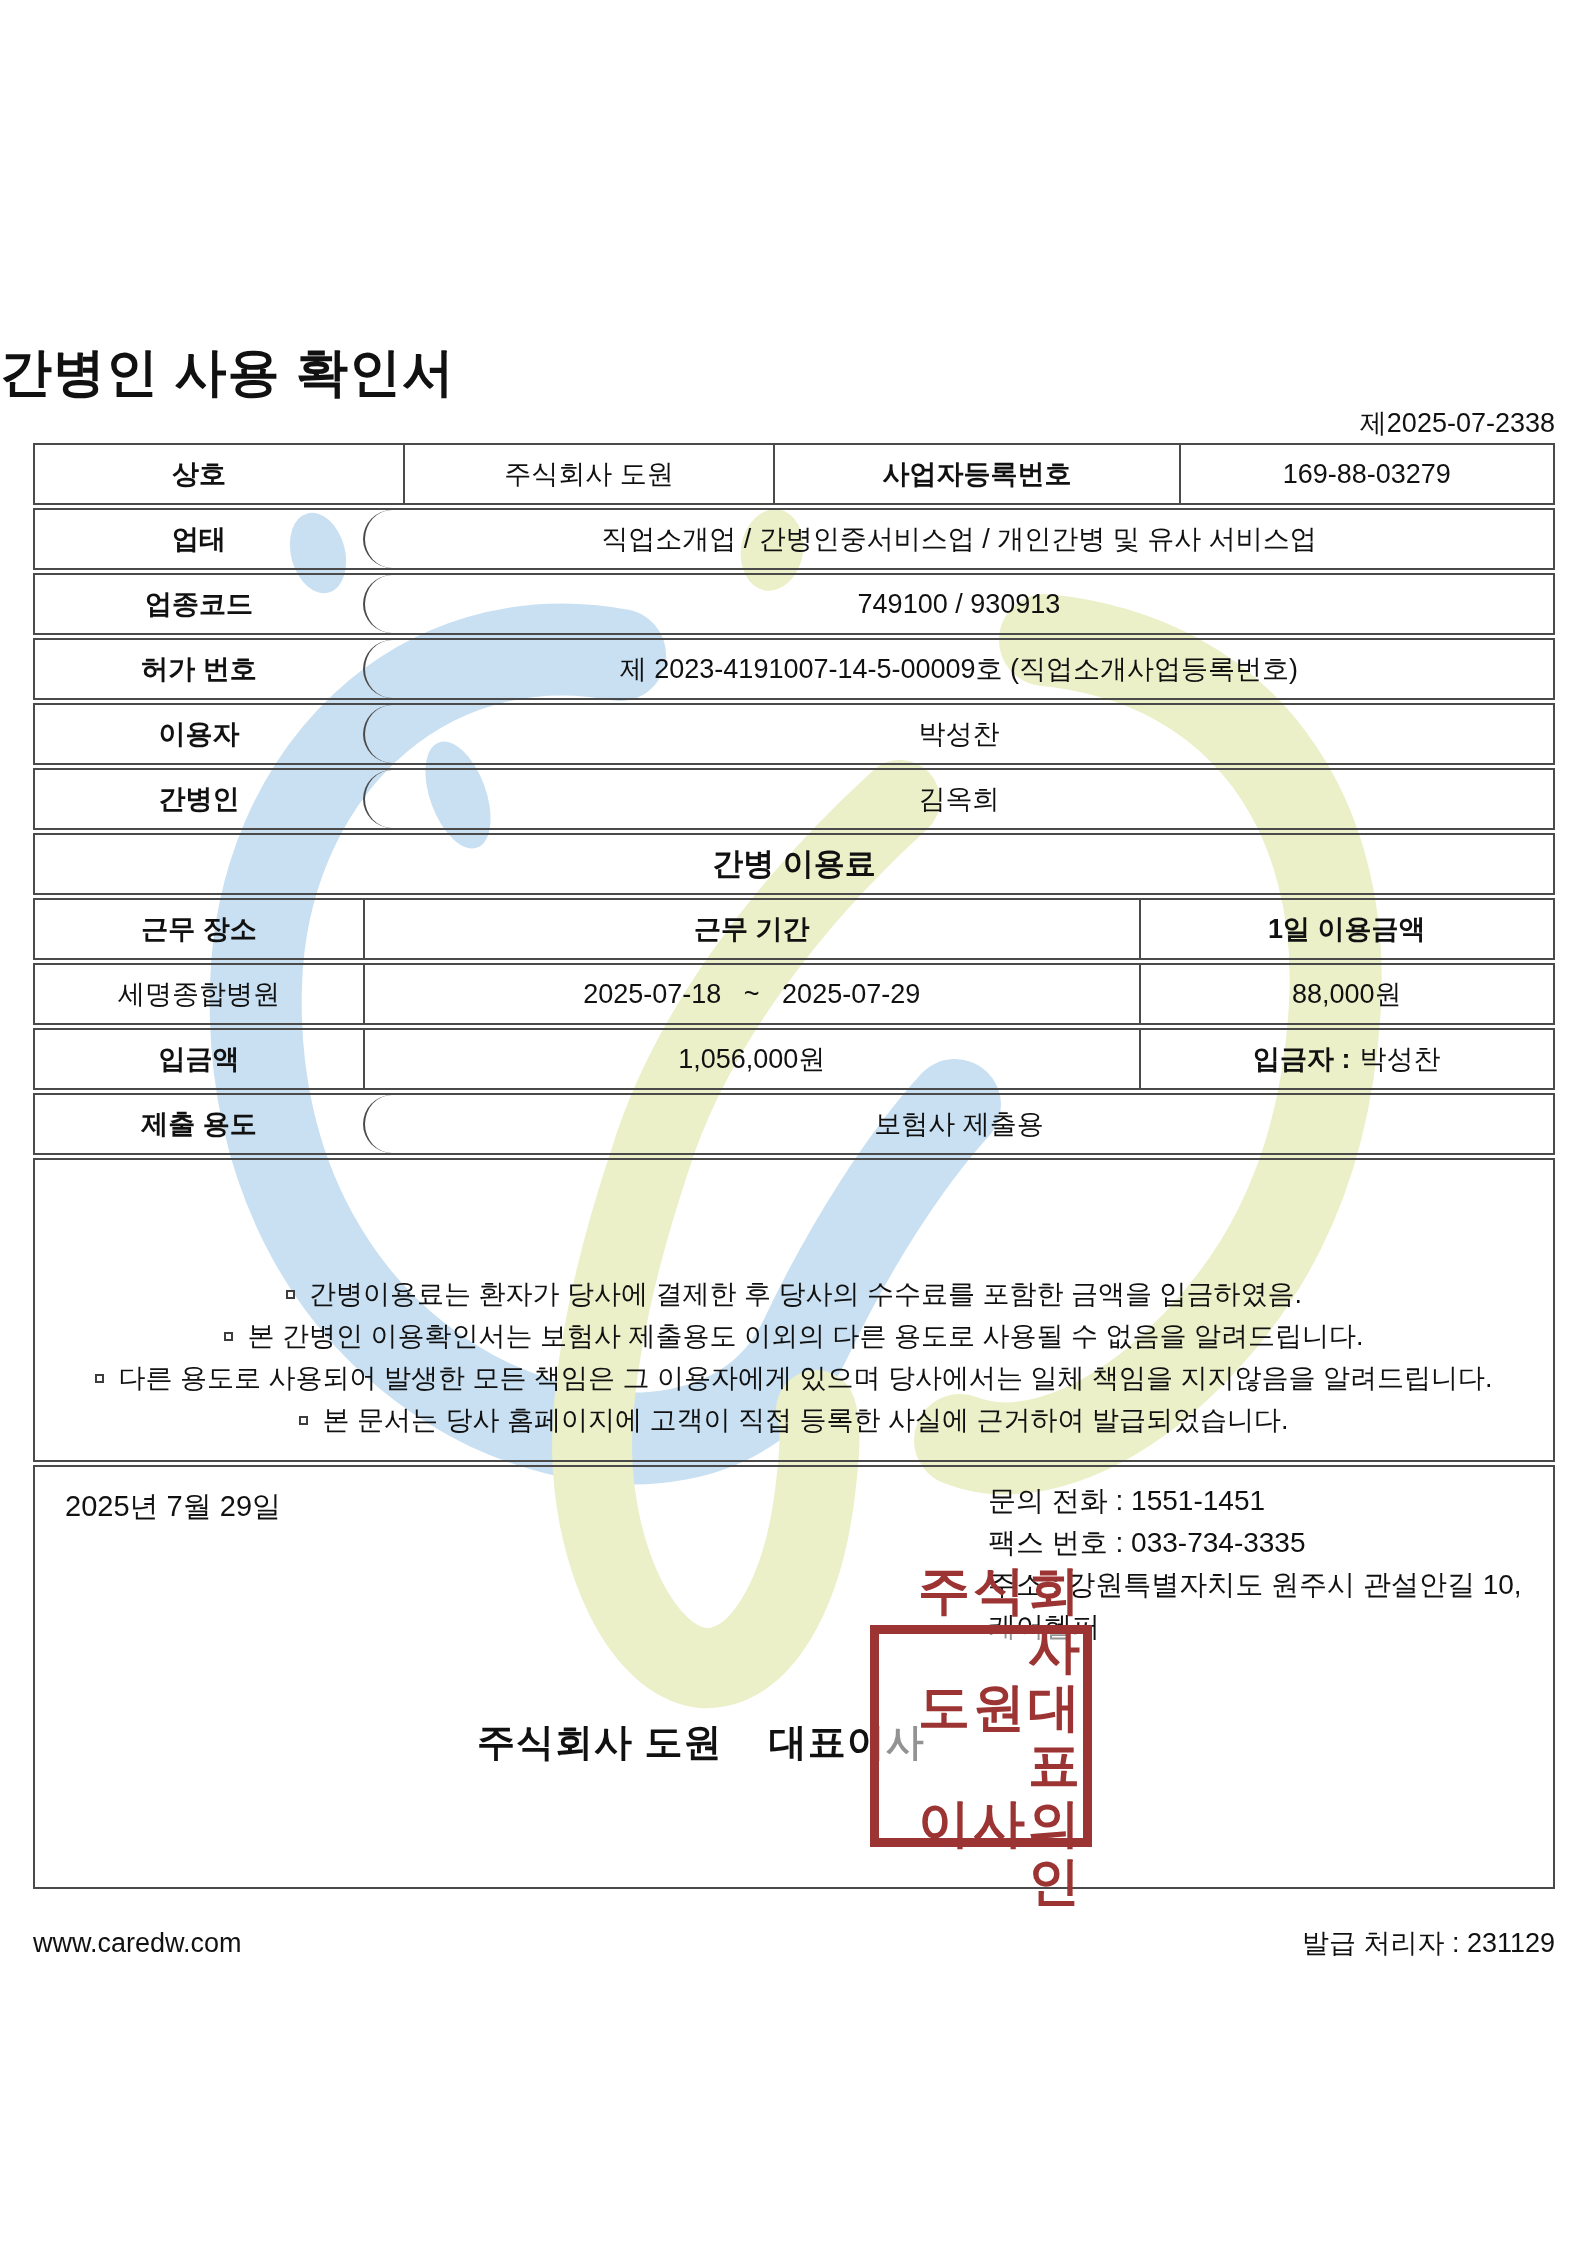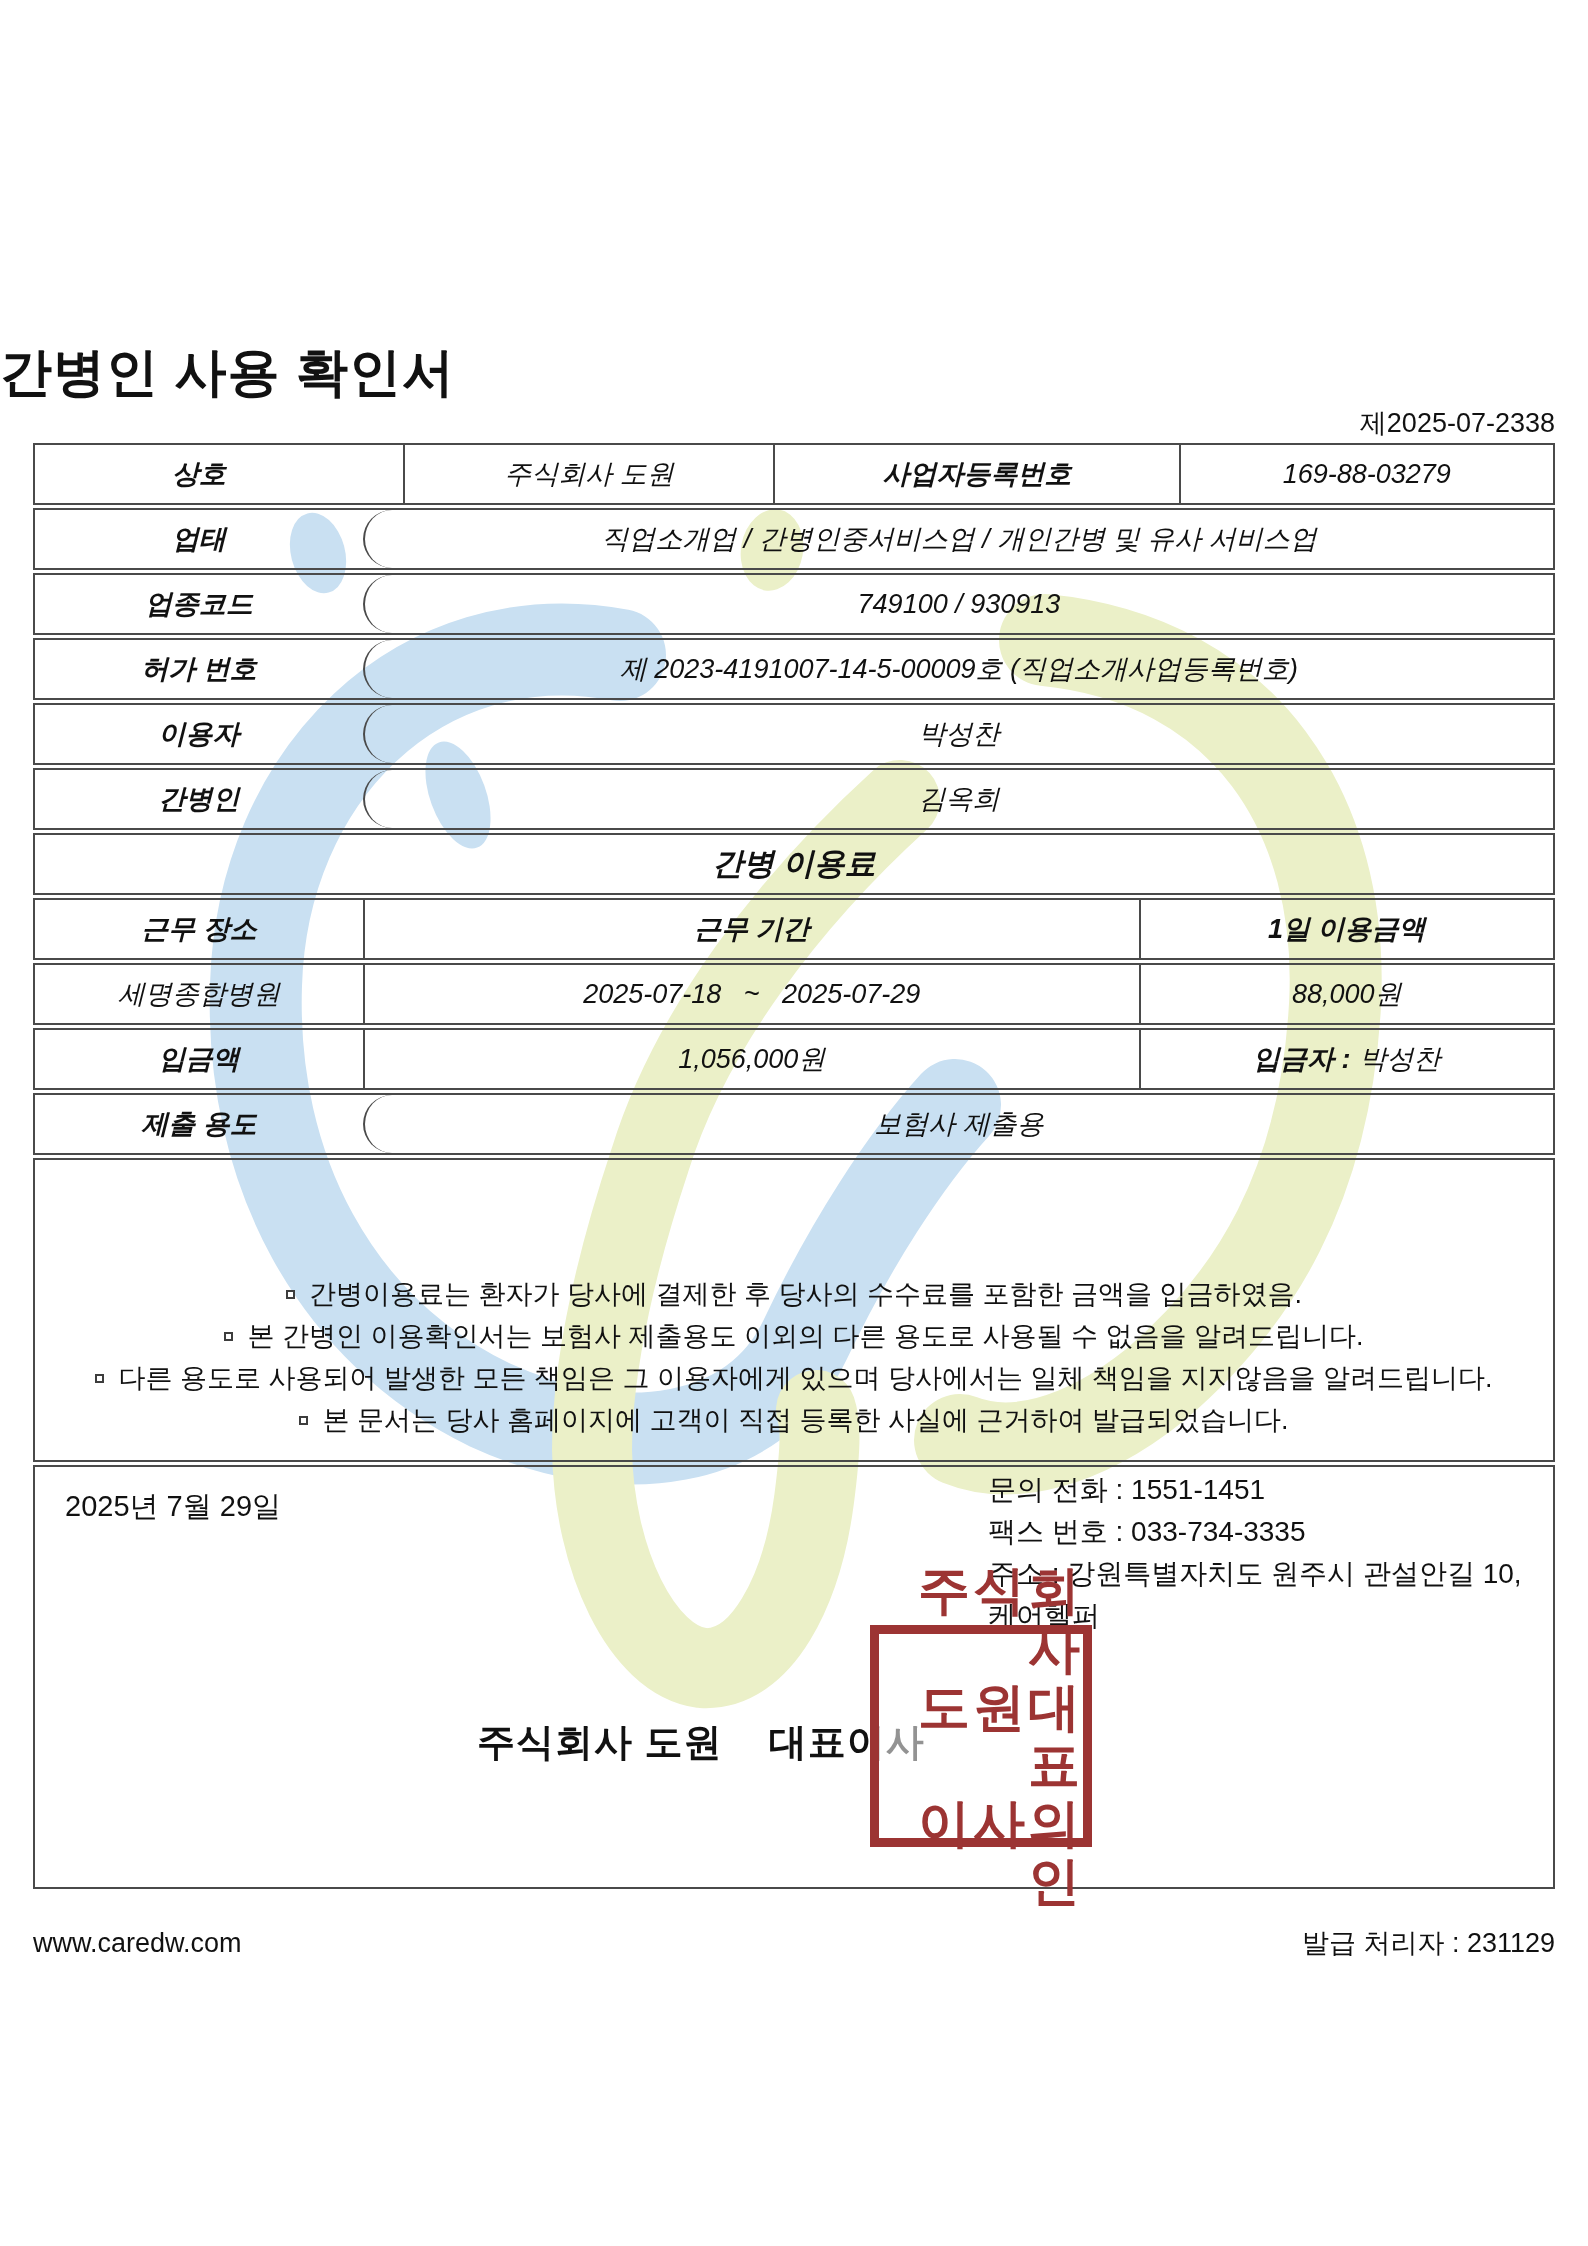--- a/index.html
+++ b/index.html
@@ -26,21 +26,21 @@
     margin:12px 33px 0 33px;text-align:right;font-size:27px;line-height:30px;
   }
   .tbl{margin:5px 33px 0 33px;}
   .row{
     display:flex;align-items:stretch;height:62px;margin-top:3px;
     border:2px solid var(--border);background:transparent;
   }
   .row:first-child{margin-top:0;}
   .cell{
     display:flex;align-items:center;justify-content:center;
-    font-size:27px;text-align:center;padding:0 20px;font-style:italic;
+    font-size:27px;text-align:center;padding:0 20px;
   }
   .cell + .cell{border-left:2px solid var(--border);}
   .lbl{font-weight:bold;}
   .w-a{width:21.6%;}
   .w-b{width:24.4%;margin-left:40px;}
   .w-c{width:26.7%;}
   .w-d{flex:1;}
   .w-bc{width:51.1%;}
   .w-rest{flex:1;border-radius:29px;}
   .sect-head{width:100%;font-size:31px;font-weight:bold;}
@@ -56,21 +56,21 @@
   .bullet{
     width:9px;height:9px;border:2px solid #3d3d3d;background:transparent;
     margin-right:14px;flex-shrink:0;display:inline-block;
   }
   
   .bottom{
     margin:3px 33px 0 33px;height:424px;border:2px solid var(--border);
     position:relative;background:transparent;
   }
   .issue-date{position:absolute;left:30px;top:20px;font-size:29px;}
-  .contact{position:absolute;left:953px;top:2px;font-size:28px;line-height:42px;}
+  .contact{position:absolute;left:953px;top:13px;font-size:28px;line-height:42px;}
   .signature{
     position:absolute;left:442px;top:250px;font-size:38px;font-weight:bold;
     white-space:pre;letter-spacing:1px;
   }
   .stamp{
     position:absolute;left:835px;top:158px;width:222px;height:222px;
     border:9px solid var(--stamp);background:rgba(255,255,255,0.55);
     display:flex;flex-direction:column;align-items:center;justify-content:center;
     color:var(--stamp);font-weight:bold;font-size:52px;line-height:1.12;
     letter-spacing:3px;text-align:right;

